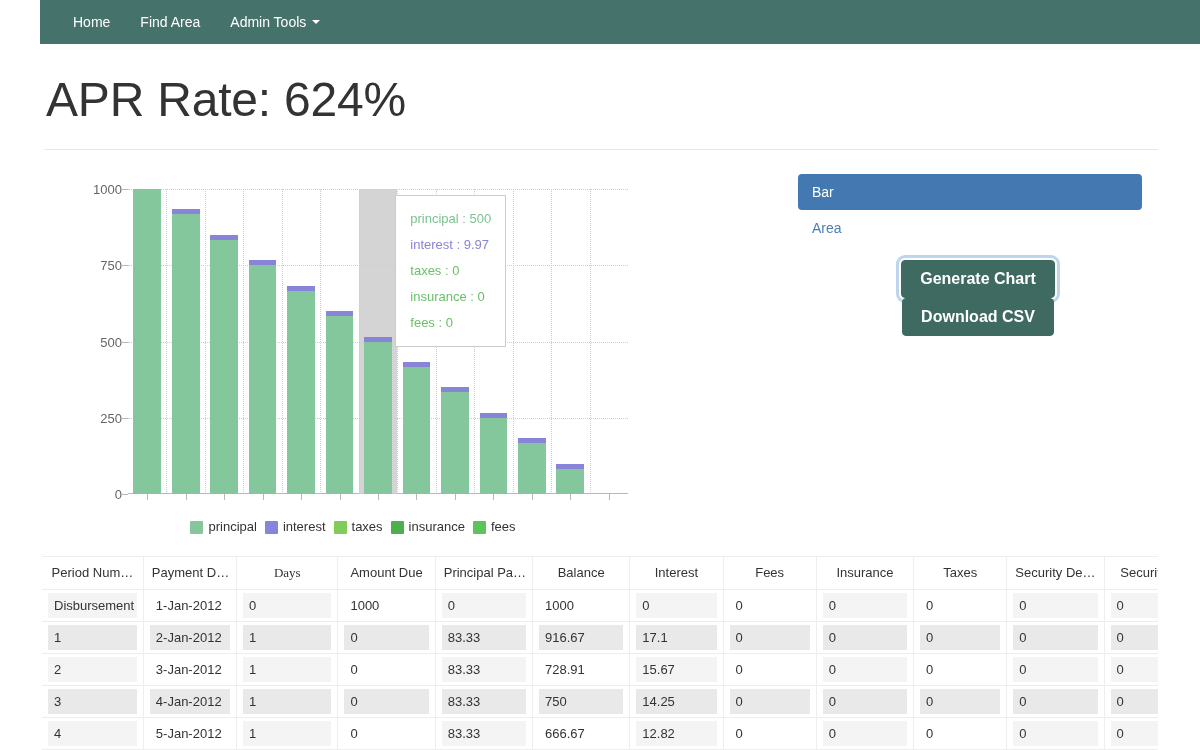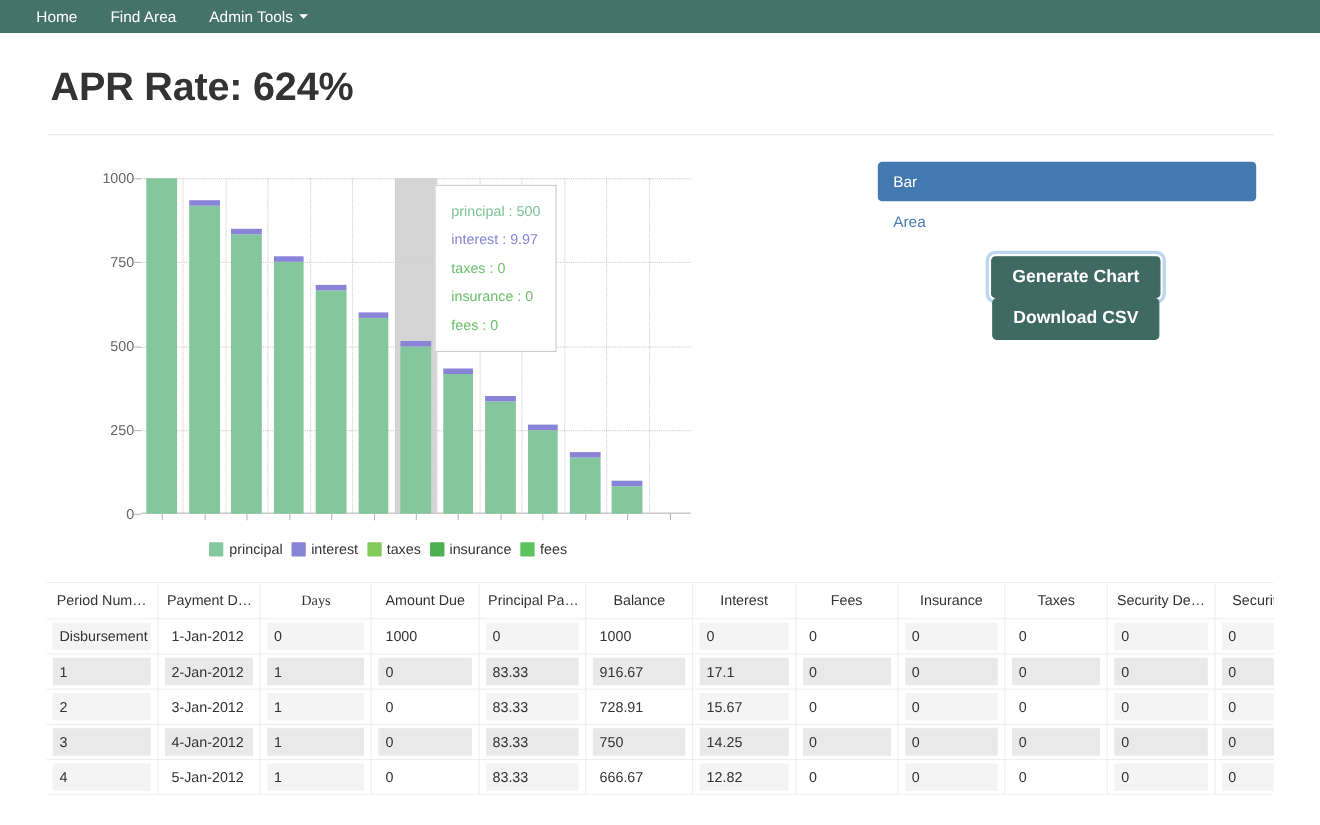--- a/index.html
+++ b/index.html
@@ -8,43 +8,44 @@
   body {
     width:1200px; height:750px; overflow:hidden;
     background:#ffffff;
     font-family:"Liberation Sans", sans-serif;
     color:#333;
     -webkit-font-smoothing:antialiased;
   }
 
   
   .navbar {
-    height:30px; background:#46726c;
+    height:44px; background:#46726c;
     display:flex; align-items:stretch;
     padding-left:18px;
+    margin-left:40px;
   }
   .nav-item {
     display:flex; align-items:center;
     padding:0 15px;
     color:#ffffff; font-size:14px;
     text-decoration:none; white-space:nowrap;
     cursor:pointer;
   }
   .caret {
     display:inline-block; margin-left:6px;
     width:0; height:0;
     border-left:4px solid transparent;
     border-right:4px solid transparent;
     border-top:4px solid #ffffff;
   }
 
   
   .container { padding:0 42px; }
   .page-title {
-    font-size:36px; font-weight:bold; color:#333;
+    font-size:48px; font-weight:normal; color:#333;
     margin:28px 0 22px 4px; letter-spacing:-.2px;
   }
   .hr { height:1px; background:#e7e7e7; margin:0 0 24px 2px; }
 
   
   .main-row { display:flex; align-items:flex-start; }
 
   
   .chart-wrap { width:622px; position:relative; }
   .chart-box { position:relative; width:622px; height:360px; }
@@ -97,21 +98,21 @@
     white-space:nowrap;
     box-shadow:0 0 0 rgba(0,0,0,0);
   }
 
   .legend {
     position:absolute; left:0; top:345px; width:622px;
     display:flex; justify-content:center; align-items:center;
     gap:0;
   }
   .legend-item {
-    display:flex; align-items:center; margin:0 4px;
+    display:flex; align-items:flex-end; margin:0 4px;
     font-size:13px; color:#333;
   }
   .legend-swatch {
     width:13px; height:13px; margin-right:5px; border-radius:1px;
   }
 
   
   .side-panel { width:auto; flex:1; padding-left:134px; padding-top:0; }
   .chart-type-list { width:344px; }
   .type-opt {

